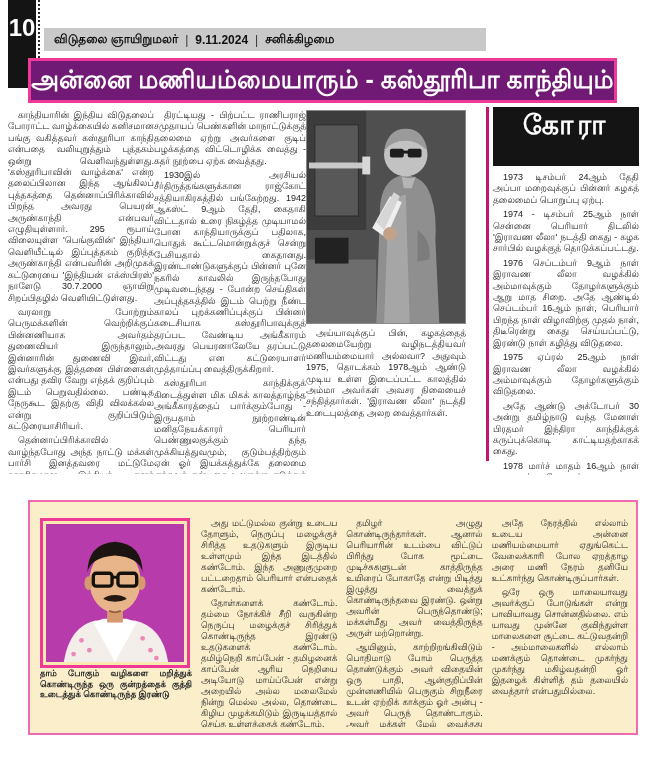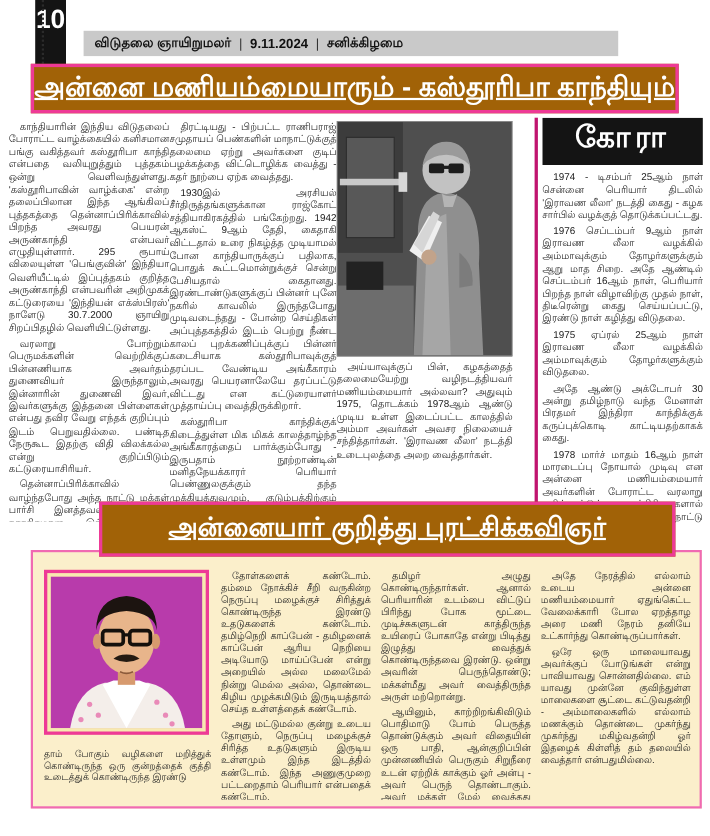--- a/index.html
+++ b/index.html
@@ -5,43 +5,43 @@
   html,body{margin:0;padding:0;}
   body{
     width:645px;height:760px;background:#ffffff;
     font-family:"Liberation Sans","DejaVu Sans",sans-serif;
     color:#1c1c1c;position:relative;overflow:hidden;
   }
   .page{position:absolute;inset:0;}
 
   
   .page-tab{
-    position:absolute;left:8px;top:0;width:28px;height:72px;
+    position:absolute;left:8px;top:0;width:28px;height:88px;
     background:#141414;color:#fff;font-weight:bold;font-size:24px;
-    display:flex;align-items:flex-start;justify-content:center;padding-top:4px;box-sizing:border-box;margin-left:24px;
+    display:flex;align-items:flex-start;justify-content:center;padding-top:14px;box-sizing:border-box;
   }
   .dotted-rule{
     position:absolute;left:38px;top:0;height:78px;width:0;
     border-left:2px dotted #2b2b2b;
   }
 
   
   .masthead-bar{
-    position:absolute;left:44px;top:28px;width:486px;height:23px;
+    position:absolute;left:44px;top:28px;width:442px;height:23px;
     background:#c9c9c9;display:flex;align-items:center;gap:7px;
     padding:0 10px;box-sizing:border-box;
-    font-size:12px;font-weight:bold;color:#111;margin-left:32px;
+    font-size:12px;font-weight:bold;color:#111;
   }
   .masthead-bar .sep{font-weight:normal;color:#333;}
 
   
   .headline-box{
-    background:#a16207;border:3px solid #ee3a96;color:#ffffff;
+    background:#701a75;border:3px solid #ee3a96;color:#ffffff;
     display:flex;align-items:center;justify-content:center;
-    font-weight:bold;box-sizing:border-box;text-align:center;text-decoration:underline;
+    font-weight:bold;box-sizing:border-box;text-align:center;
   }
   .headline1{position:absolute;left:28px;top:58px;width:589px;height:45px;font-size:25px;}
   .headline2{position:absolute;left:90px;top:456px;width:524px;height:50px;font-size:24px;z-index:5;}
 
   
   .top-article{
     position:absolute;left:8px;top:110px;width:476px;height:364px;
     display:flex;gap:0;overflow:hidden;
   }
   .tcol{overflow:hidden;}
@@ -56,39 +56,39 @@
     width:160px;height:214px;margin-bottom:4px;
     border:1px solid #888;box-sizing:border-box;background:#4c4c4c;
   }
   .photo1 svg{display:block;width:100%;height:100%;}
 
   
   .vrule{position:absolute;left:486px;top:107px;width:3px;height:354px;background:#c0156f;}
   .gora{position:absolute;left:493px;top:107px;width:146px;height:368px;overflow:hidden;}
   .gora-head{
     background:#141414;color:#fff;font-weight:bold;font-size:27px;
-    letter-spacing:4px;text-align:center;padding:3px 4px 6px 4px;margin-bottom:6px;
+    letter-spacing:4px;text-align:center;padding:3px 4px 22px 4px;margin-bottom:6px;
   }
   .gora p.body{font-size:9px;}
 
   
   .bottom-box{
     position:absolute;left:28px;top:500px;width:610px;height:235px;
     background:#fbefcb;border:2px solid #f06ab2;box-sizing:border-box;
     display:flex;gap:9px;padding:16px 8px 6px 10px;z-index:1;
   }
   .portrait-wrap{width:152px;flex:none;}
   .portrait{
     border:3px solid #ee3a96;background:#f7e9b0;padding:3px;box-sizing:border-box;
     width:150px;height:150px;
   }
   .portrait svg{display:block;width:100%;height:100%;}
   .caption{
-    font-size:8.5px;line-height:10.5px;font-weight:normal;text-align:justify;
-    margin:12px 0 0 0;color:#222;
+    font-size:8.5px;line-height:10.5px;font-weight:bold;text-align:justify;
+    margin:0 0 0 0;color:#222;
   }
   .bcol{width:142px;overflow:hidden;}
   .bcol p.body{font-size:8.8px;line-height:11px;}
 </style>
 </head>
 <body>
 
 <div class="page">
 
   <div class="page-tab">
@@ -146,31 +146,29 @@
       <p class="body">அய்யாவுக்குப் பின், கழகத்தைத் தலைமையேற்று வழிநடத்தியவர் மணியம்மையார் அல்லவா? அதுவும் 1975, தொடக்கம் 1978ஆம் ஆண்டு முடிய உள்ள இடைப்பட்ட காலத்தில் அம்மா அவர்கள் அவசர நிலையைச் சந்தித்தார்கள். 'இராவண லீலா' நடத்தி உடைபுலத்தை அலற வைத்தார்கள்.</p>
     </div>
   </div>
 
   <div class="vrule"></div>
 
   <aside class="gora">
     <div class="gora-head">
       <span>கோரா</span>
     </div>
+    <p class="body">1973 டிசம்பர் 24ஆம் தேதி அப்பா மறைவுக்குப் பின்னர் கழகத் தலைமைப் பொறுப்பு ஏற்பு.</p>
     <p class="body">1974 - டிசம்பர் 25ஆம் நாள் சென்னை பெரியார் திடலில் 'இராவண லீலா' நடத்தி கைது - கழக சார்பில் வழக்குத் தொடுக்கப்பட்டது.</p>
     <p class="body">1976 செப்டம்பர் 9ஆம் நாள் இராவண லீலா வழக்கில் அம்மாவுக்கும் தோழர்களுக்கும் ஆறு மாத சிறை. அதே ஆண்டில் செப்டம்பர் 16ஆம் நாள், பெரியார் பிறந்த நாள் விழாவிற்கு முதல் நாள், திடீரென்று கைது செய்யப்பட்டு, இரண்டு நாள் கழித்து விடுதலை.</p>
     <p class="body">1975 ஏப்ரல் 25ஆம் நாள் இராவண லீலா வழக்கில் அம்மாவுக்கும் தோழர்களுக்கும் விடுதலை.</p>
     <p class="body">அதே ஆண்டு அக்டோபர் 30 அன்று தமிழ்நாடு வந்த மேனாள் பிரதமர் இந்திரா காந்திக்குக் கருப்புக்கொடி காட்டியதற்காகக் கைது.</p>
     <p class="body">1978 மார்ச் மாதம் 16ஆம் நாள் மாரடைப்பு நோயால் முடிவு என அன்னை மணியம்மையார் அவர்களின் போராட்ட வரலாறு தமிழ்நாட்டுப் பத்திரிகைகளால் வெளியிடப்பட்டு, தமிழ்நாட்டு மக்களால் வரவேற்க நன்கறியப்பட்ட செய்திகளாகும்.</p>
 
   </aside>
 
-  <div class="headline-box headline2">
-    <span>அன்னையார் குறித்து புரட்சிக்கவிஞர்</span>
-  </div>
 
   <div class="bottom-box">
     <div class="portrait-wrap">
       <div class="portrait">
         <svg viewBox="0 0 140 140" preserveAspectRatio="none">
           <rect x="0" y="0" width="140" height="140" fill="#b83bab"></rect>
           <path d="M18 140 Q24 104 50 98 L90 98 Q118 104 124 140 Z" fill="#f4eeea"></path>
           <path d="M48 100 L70 140 L92 100 L82 96 L58 96 Z" fill="#ffffff"></path>
           <circle cx="36" cy="118" r="2.4" fill="#e98ab8"></circle>
             <circle cx="44" cy="128" r="2.4" fill="#e98ab8"></circle>
@@ -186,22 +184,22 @@
           <rect x="48" y="50" width="19" height="13" rx="3" fill="none" stroke="#14100c" stroke-width="3.4"></rect>
           <rect x="73" y="50" width="19" height="13" rx="3" fill="none" stroke="#14100c" stroke-width="3.4"></rect>
           <line x1="67" y1="54" x2="73" y2="54" stroke="#14100c" stroke-width="3"></line>
           <path d="M58 76 Q70 82 82 76 Q78 72 70 72 Q62 72 58 76 Z" fill="#241a12"></path>
           <path d="M64 88 Q70 91 76 88" stroke="#8c5a3a" stroke-width="1.6" fill="none"></path>
         </svg>
       </div>
       <p class="caption">தாம் போகும் வழிகளை மறித்துக் கொண்டிருந்த ஒரு குன்றத்தைக் குத்தி உடைத்துக் கொண்டிருந்த இரண்டு</p>
     </div>
     <div class="bcol">
+      <p class="body">அது மட்டுமல்ல குன்று உடைய தோளும், நெருப்பு மழைக்குச் சிரித்த உதடுகளும் இருடிய உள்ளமும் இந்த இடத்தில் கண்டோம். இந்த அணுகுமுறை பட்டறைதாம் பெரியார் என்பதைக் கண்டோம்.</p>
       <p class="body">தோள்களைக் கண்டோம். தம்மை நோக்கிச் சீறி வருகின்ற நெருப்பு மழைக்குச் சிரித்துக் கொண்டிருந்த இரண்டு உதடுகளைக் கண்டோம். தமிழ்நெறி காப்பேன் - தமிழனைக் காப்பேன் ஆரிய நெறியை அடியோடு மாய்ப்பேன் என்று அறையில் அல்ல மலைமேல் நின்று மெல்ல அல்ல, தொண்டை கிழிய முழக்கமிடும் இருடியத்தால் செய்த உள்ளத்தைக் கண்டோம்.</p>
-      <p class="body">அது மட்டுமல்ல குன்று உடைய தோளும், நெருப்பு மழைக்குச் சிரித்த உதடுகளும் இருடிய உள்ளமும் இந்த இடத்தில் கண்டோம். இந்த அணுகுமுறை பட்டறைதாம் பெரியார் என்பதைக் கண்டோம்.</p>
 
     </div>
     <div class="bcol">
       <p class="body">தமிழர் அழுது கொண்டிருந்தார்கள். ஆனால் பெரியாரின் உடம்பை விட்டுப் பிரிந்து போக மூட்டை முடிச்சுகளுடன் காத்திருந்த உயிரைப் போகாதே என்று பிடித்து இழுத்து வைத்துக் கொண்டிருந்தவை இரண்டு. ஒன்று அவரின் பெருந்தொண்டு; மக்கள்மீது அவர் வைத்திருந்த அருள் மற்றொன்று.</p>
       <p class="body">ஆயினும், காற்றிறங்கிவிடும் பொதிமாடு போம் பெருத்த தொண்டுக்கும் அவர் விதையின் ஒரு பாதி, ஆன்குறிப்பின் முன்னணியில் பெருகும் சிறுநீரை உடன் ஏற்றிக் காக்கும் ஓர் அன்பு - அவர் பெருந் தொண்டாகும். அவர் மக்கள் மேல் வைத்தது சொல்ல முடியாது. பெரியார் வாழ்நாளில் தன் துடிக்கும் இளமையைப் ஒப்படைத்த ஒரு பொடிப் பெண்ணை.</p>
 
     </div>
     <div class="bcol">
       <p class="body">அதே நேரத்தில் எல்லாம் உடைய அன்னை மணியம்மையார் ஏதுங்கெட்ட வேலைக்காரி போல ஏறத்தாழ அரை மணி நேரம் தனியே உட்கார்ந்து கொண்டிருப்பார்கள்.</p>
       <p class="body">ஒரே ஒரு மாலையாவது அவர்க்குப் போடுங்கள் என்று பாவியாவது சொன்னதில்லை. எம் யாவது முன்னே குவிந்துள்ள மாலைகளை சூட்டை கட்டுவதன்றி - அம்மாலைகளில் எல்லாம் மணக்கும் தொண்டை முகர்ந்து முகர்ந்து மகிழ்வதன்றி ஓர் இதழைக் கிள்ளித் தம் தலையில் வைத்தார் என்பதுமில்லை.</p>

